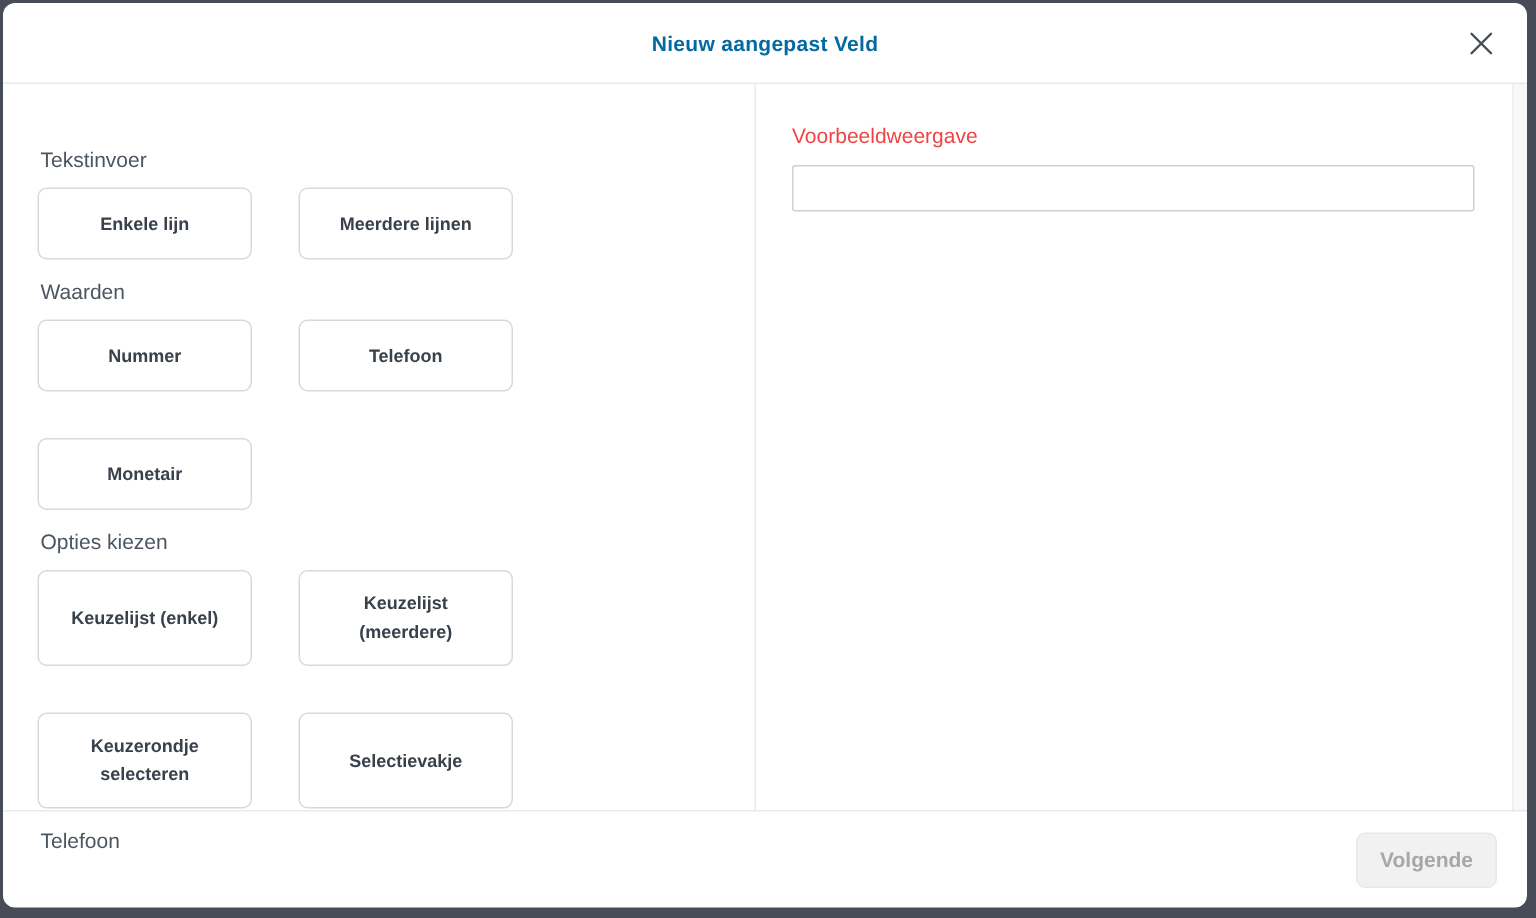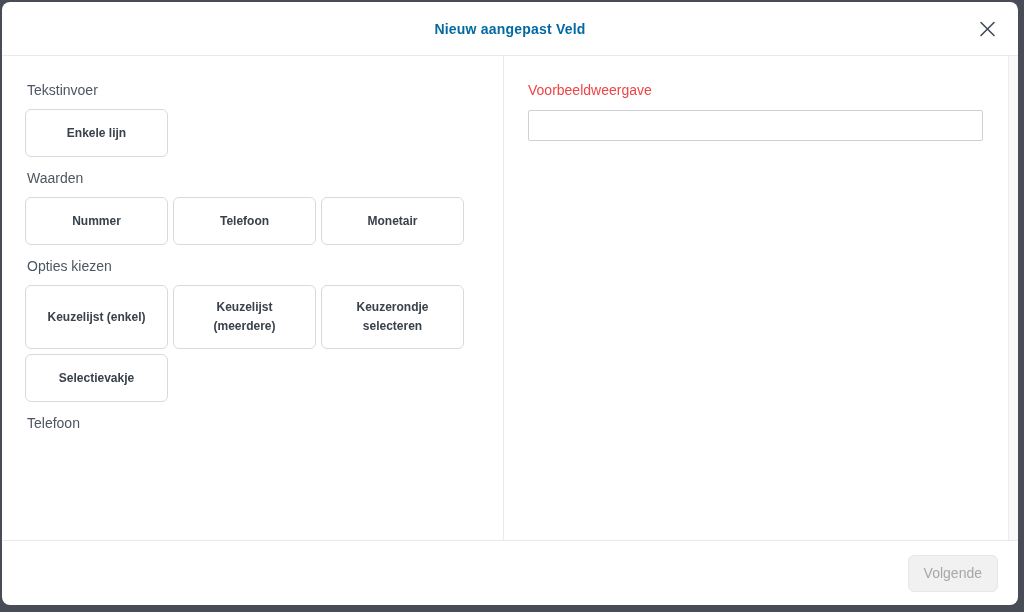--- a/index.html
+++ b/index.html
@@ -23,22 +23,22 @@
     position: absolute; right: 16px; top: 50%; transform: translateY(-50%);
     background: none; border: none; padding: 6px; cursor: pointer; line-height: 0;
   }
   
   .modal-body { flex: 1; display: flex; min-height: 0; position: relative; }
   .left-panel {
     flex: 0 0 502px; width: 502px; box-sizing: border-box;
     border-right: 1px solid #e8eaed; padding: 26px 0 0 23px;
   }
   .section-label { font-size: 14px; color: #4c5661; margin: 13px 0 11px 2px; }
-  .section:first-child .section-label { margin-top: 0; }
-  .btn-row { display: flex; flex-wrap: wrap; gap: 5px; width: 455px; }
+  .section:first-child .section-label { margin-top: 16px; }
+  .btn-row { display: flex; flex-wrap: wrap; gap: 31px; width: 455px; }
   .field-btn {
     width: 143px; min-height: 48px; box-sizing: border-box;
     background: #ffffff; border: 1px solid #d7dadd; border-radius: 6px;
     color: #39414b; font-weight: bold; font-size: 12px; line-height: 19px;
     display: flex; align-items: center; justify-content: center; text-align: center;
     padding: 12px; font-family: inherit; cursor: pointer;
   }
   .right-panel { flex: 1; box-sizing: border-box; padding: 26px 0 0 24px; }
   .panel-label { font-size: 14px; color: #ef4444; margin: 0 0 12px 0; }
   .preview-input {
@@ -51,21 +51,21 @@
     background: #f8f8f9; border-left: 1px solid #ededef;
   }
   
   .modal-footer {
     flex: 0 0 64px; border-top: 1px solid #e8eaed;
     display: flex; align-items: center; justify-content: flex-end; padding-right: 20px;
   }
   .next-btn {
     height: 37px; min-width: 76px; padding: 0 15px;
     background: #f1f1f2; color: #a7a7a9; border: 1px solid #e7e7e9; border-radius: 6px;
-    font-size: 14px; font-family: inherit; cursor: default;
+    font-size: 14px; font-family: inherit; cursor: default; font-weight: bold;
   }
 </style>
 </head>
 <body>
 
 <div class="modal">
 
   <div class="modal-header">
     <div class="dialog-title">Nieuw aangepast Veld</div>
     <button class="close-btn">
@@ -77,20 +77,21 @@
   </div>
 
   <div class="modal-body">
 
     <div class="left-panel">
 
       <div class="section">
         <div class="section-label">Tekstinvoer</div>
         <div class="btn-row">
           <button class="field-btn">Enkele lijn</button>
+          <button class="field-btn">Meerdere lijnen</button>
         </div>
       </div>
 
       <div class="section">
         <div class="section-label">Waarden</div>
         <div class="btn-row">
           <button class="field-btn">Nummer</button>
           <button class="field-btn">Telefoon</button>
           <button class="field-btn">Monetair</button>
         </div>

